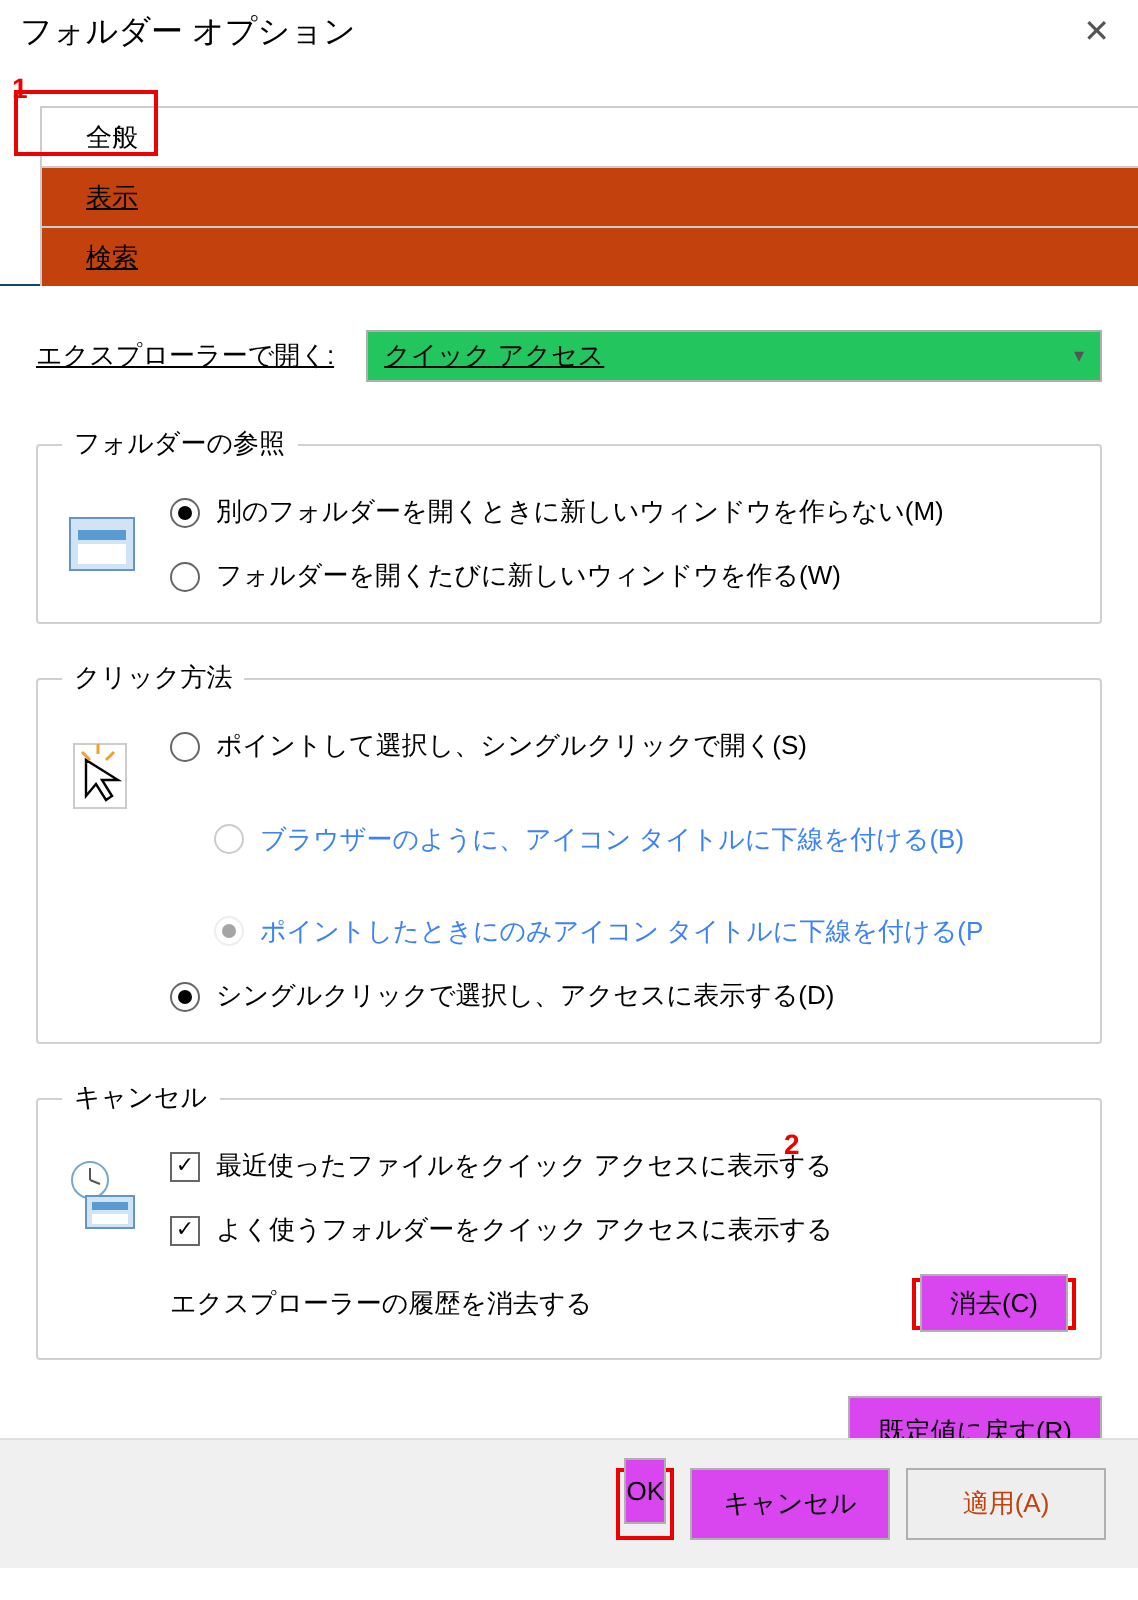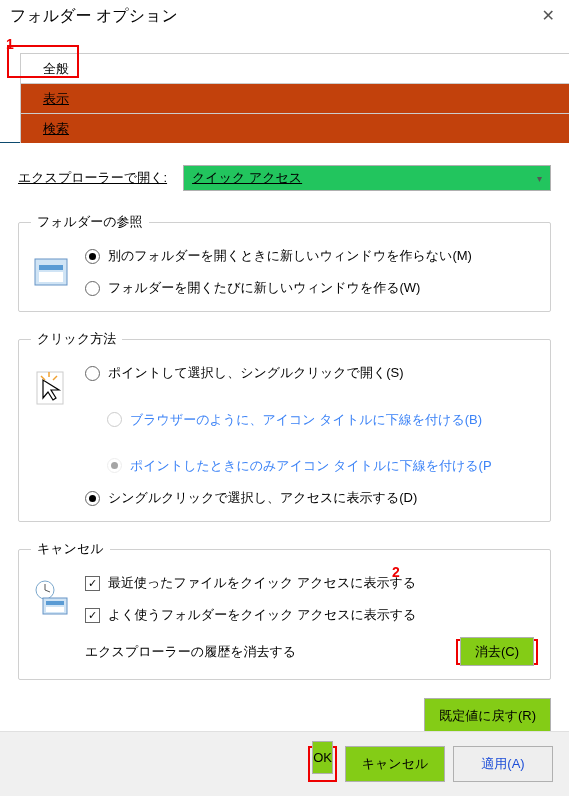--- a/index.html
+++ b/index.html
@@ -30,28 +30,28 @@
     .radio, .check { width: 15px; height: 15px; flex-shrink: 0; margin-right: 8px; }
     .radio { border: 1px solid #666; border-radius: 50%; display: flex; align-items: center; justify-content: center; background: #fff; }
     .radio.selected::after { content: ''; width: 7px; height: 7px; background: #000; border-radius: 50%; display: block; }
     .radio.disabled { border-color: #ccc; }
     .opt.disabled { color: #3b82f6; margin-top: 28px; }
     .opt.indent { margin-left: 22px; }
     .check { border: 1px solid #666; background: #fff; display: flex; align-items: center; justify-content: center; }
     .check.checked::after { content: '✓'; font-size: 11px; line-height: 1; color: #000; }
     .clear-row { display: flex; align-items: center; margin-top: 14px; margin-left: 0; }
     .clear-label { flex: 1; font-size: 13px; }
-    .btn { border: 1px solid #b0b0b0; background: #84cc16; padding: 6px 14px; font-size: 13px; cursor: pointer; text-align: center; }
+    .btn { border: 1px solid #b0b0b0; background: #d946ef; padding: 6px 14px; font-size: 13px; cursor: pointer; text-align: center; }
     .btn.clear { min-width: 76px; }
     .highlight-clear { border: 2px solid #e00; padding: 2px; display: inline-block; }
     .restore-row { display: flex; justify-content: flex-end; padding: 0 18px; margin-top: 16px; margin-bottom: 30px; }
     .btn.restore { padding: 8px 14px; }
-    .bottom-bar { position: absolute; bottom: 4px; left: 0; right: 0; background: #f0f0f0; padding: 14px 16px; display: flex; justify-content: flex-end; gap: 8px; border-top: 1px solid #e0e0e0; }
+    .bottom-bar { position: absolute; bottom: 16px; left: 0; right: 0; background: #f0f0f0; padding: 14px 16px; display: flex; justify-content: flex-end; gap: 8px; border-top: 1px solid #e0e0e0; }
     .btn.main { min-width: 100px; padding: 8px 0; }
-    .btn.disabled { color: #1d4ed8; background: #eeeeee; }
+    .btn.disabled { color: #c2410c; background: #eeeeee; }
     .highlight-ok { border: 2px solid #e00; padding: 2px; display: inline-block; }
     
     .ico-folder { display:block; }
   </style>
 </head>
 <body>
 
 <div class="titlebar">
   <span class="titlebar-text">フォルダー オプション</span>
   <span class="close-x">✕</span>

